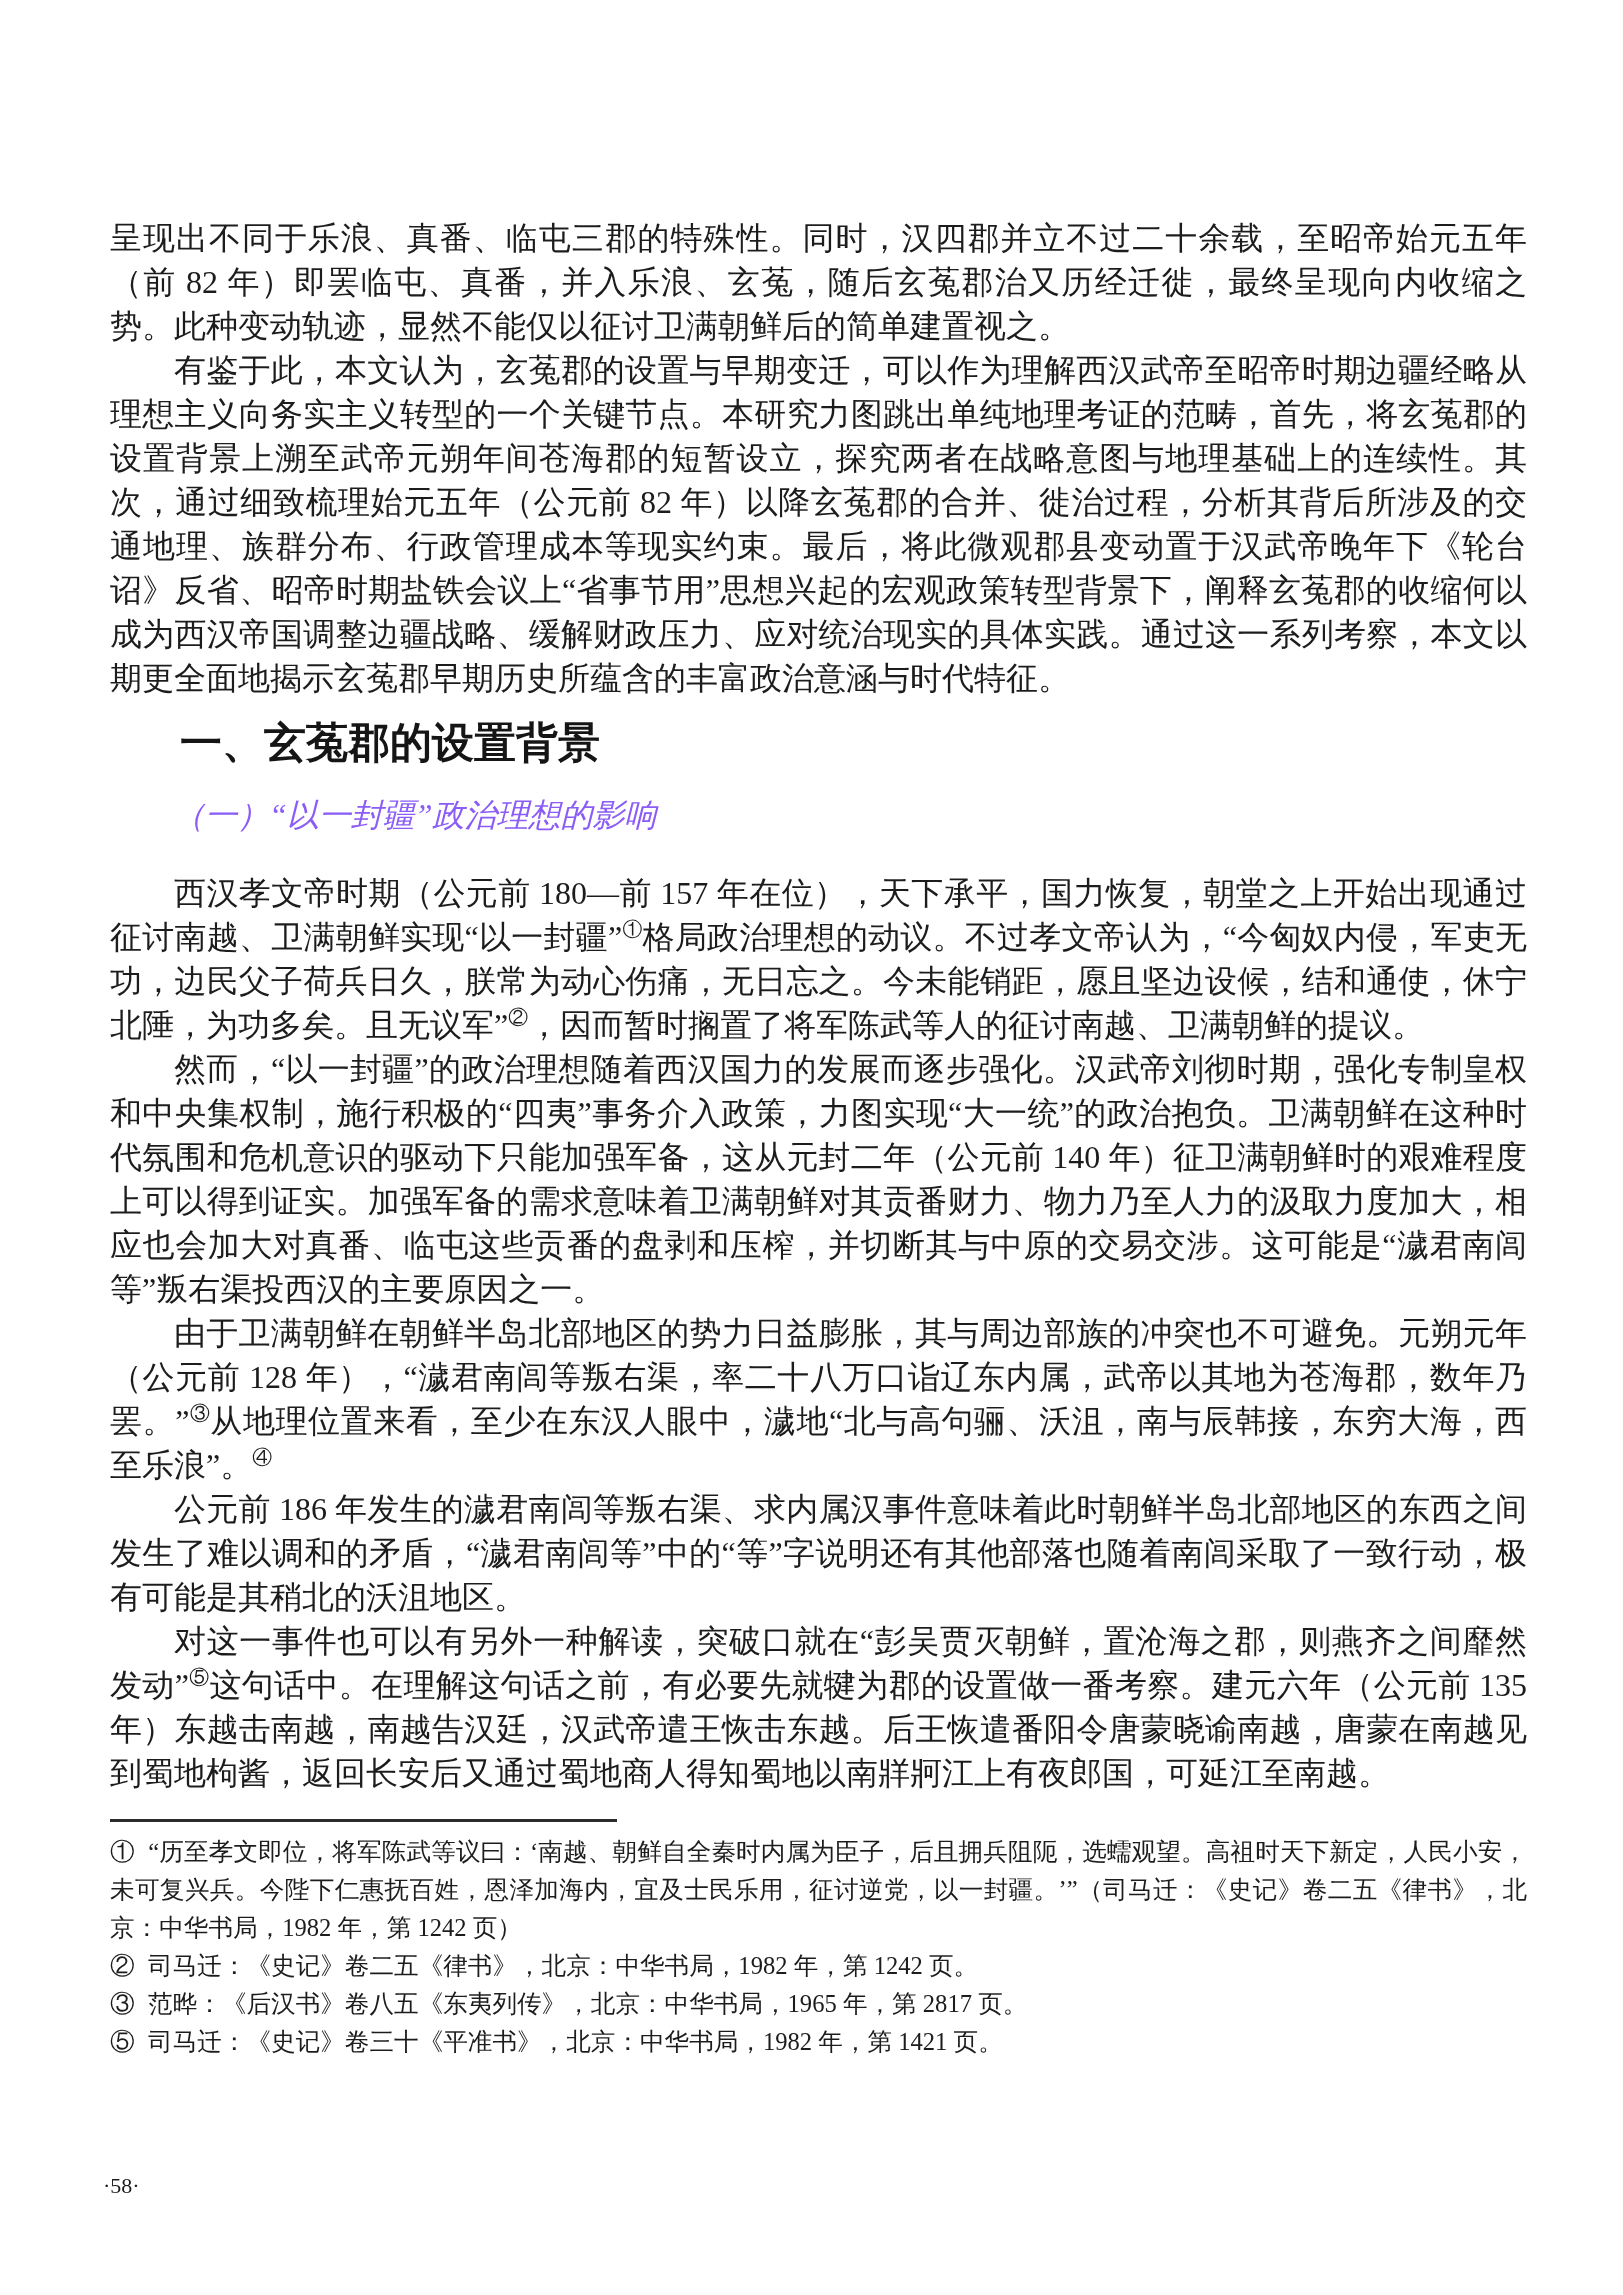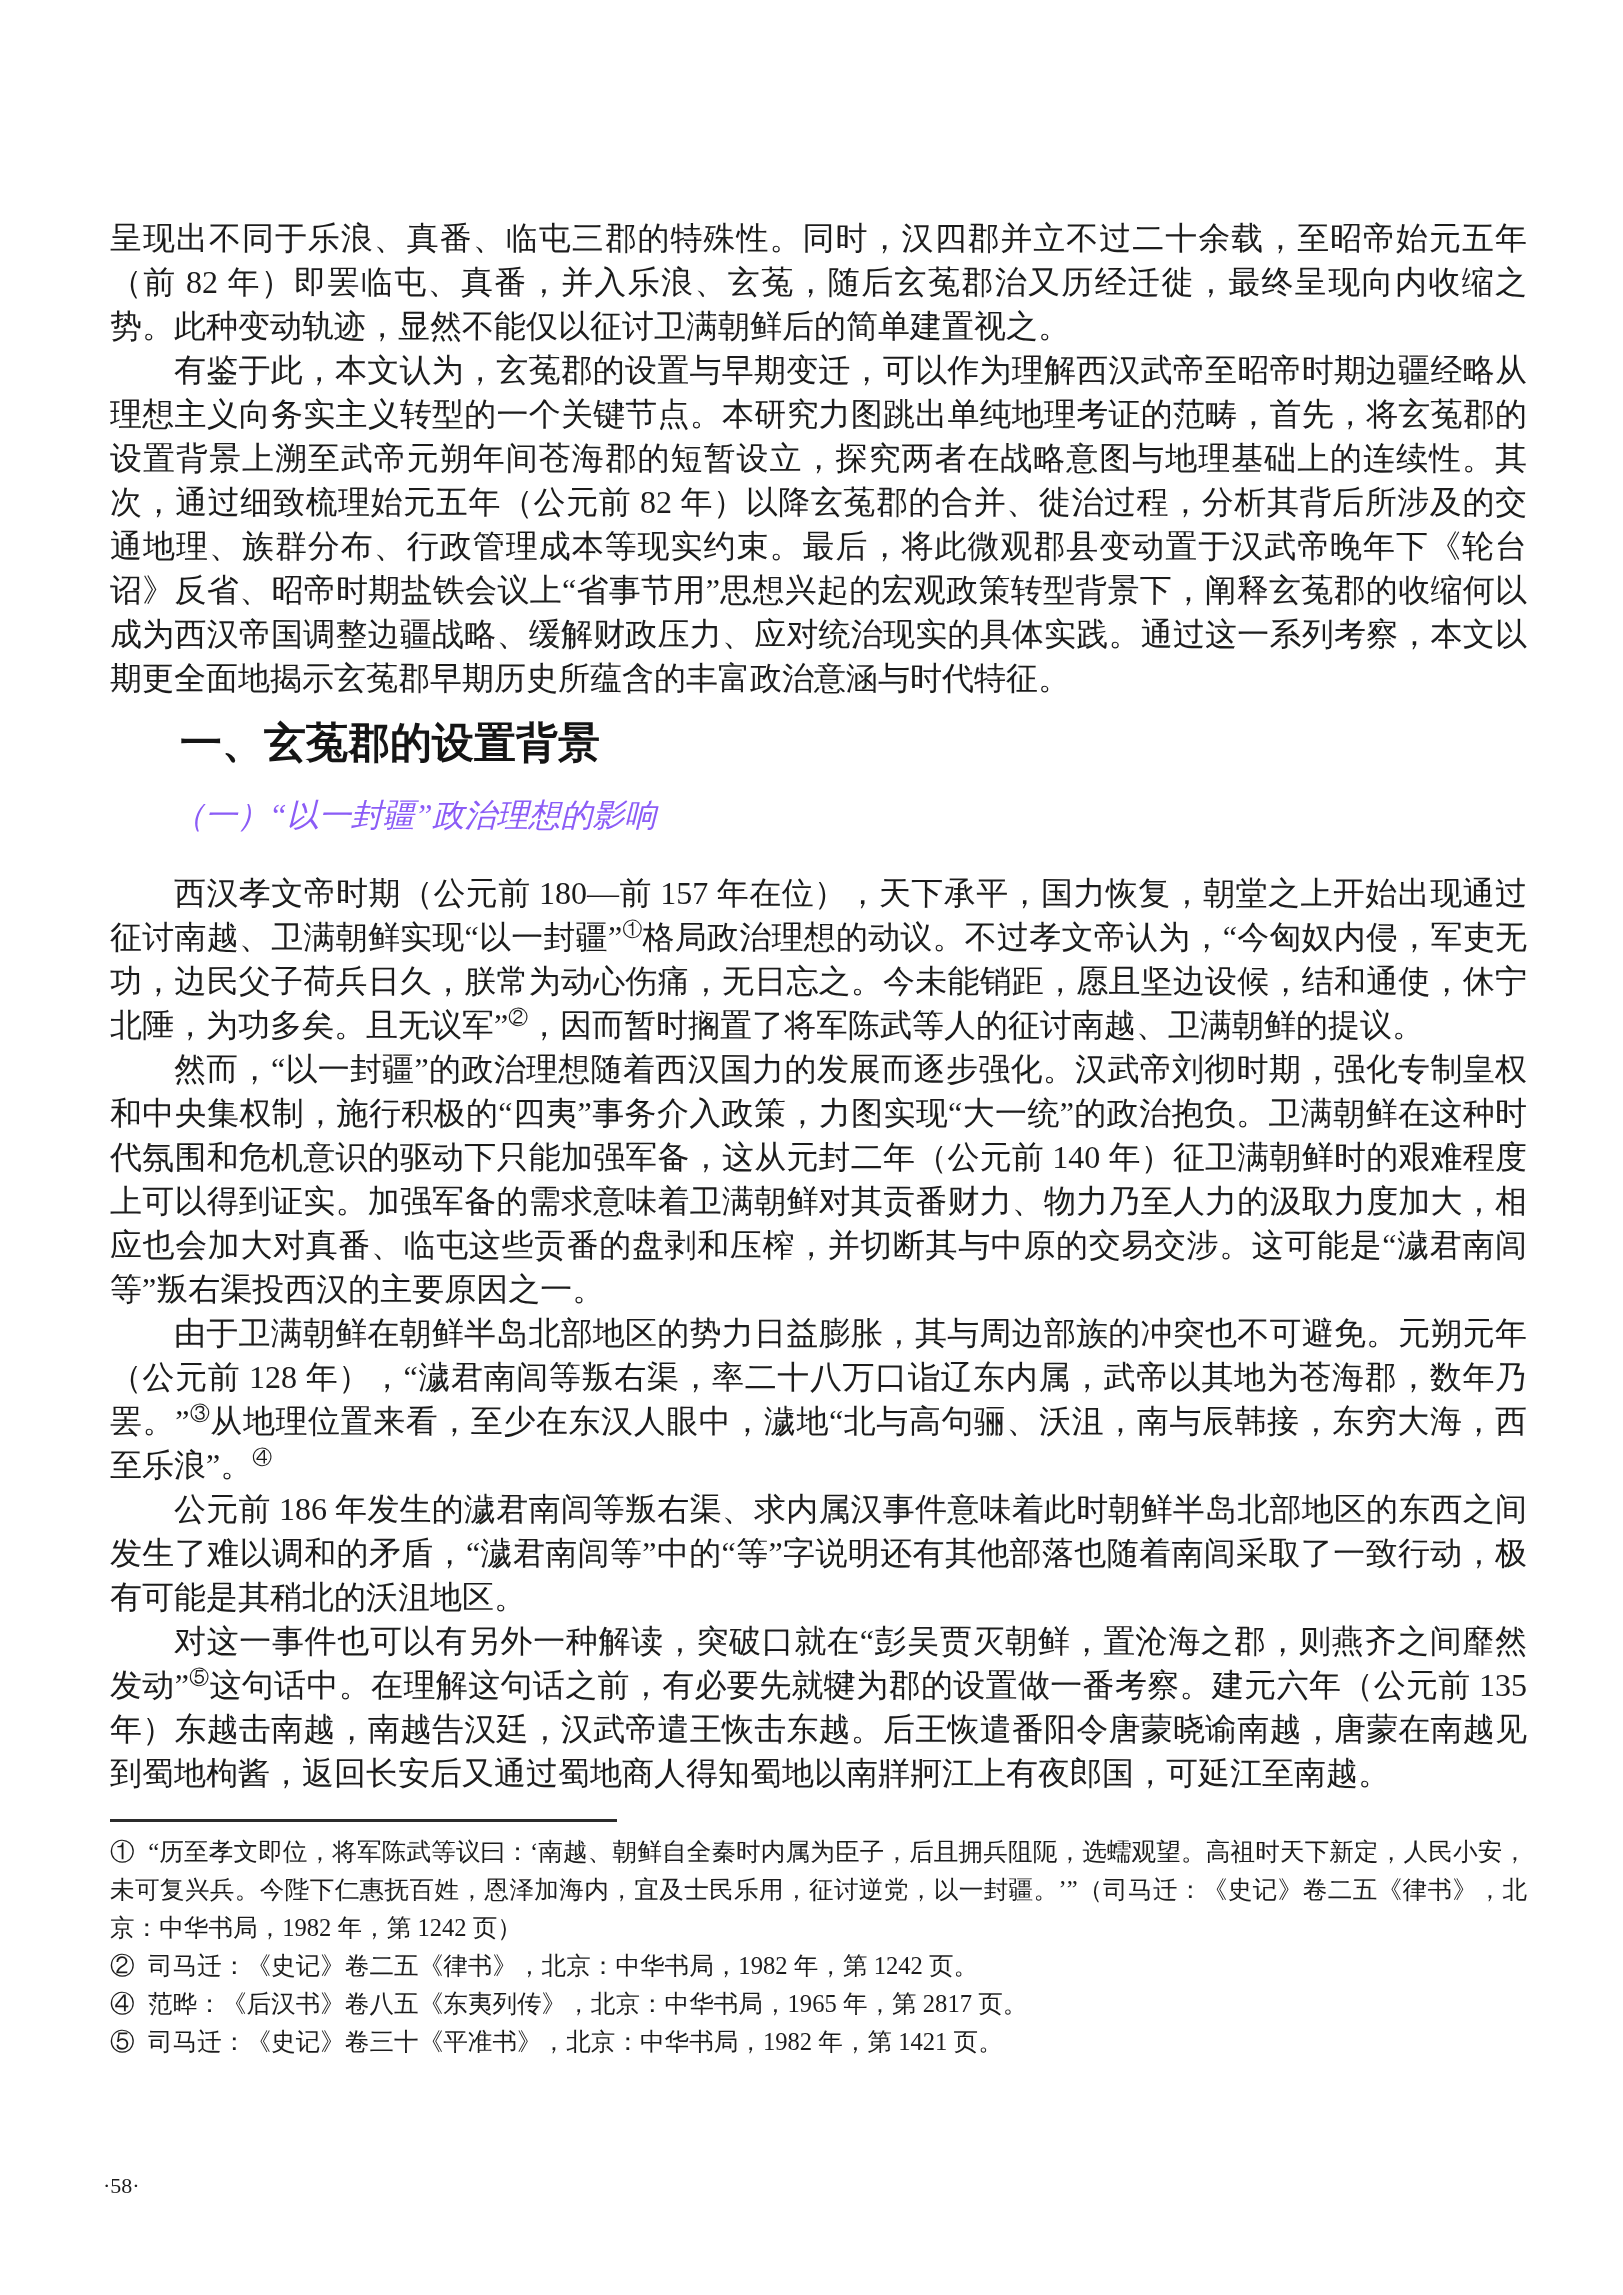--- a/index.html
+++ b/index.html
@@ -111,21 +111,21 @@
     <div class="footnote-divider"></div>
 
     <section class="footnotes">
       <p class="footnote">
         <span class="fn-marker">①</span><span class="fn-text">“历至孝文即位，将军陈武等议曰：‘南越、朝鲜自全秦时内属为臣子，后且拥兵阻阨，选蠕观望。高祖时天下新定，人民小安，未可复兴兵。今陛下仁惠抚百姓，恩泽加海内，宜及士民乐用，征讨逆党，以一封疆。’”（司马迁：《史记》卷二五《律书》，北京：中华书局，1982 年，第 1242 页）</span>
       </p>
       <p class="footnote">
         <span class="fn-marker">②</span><span class="fn-text">司马迁：《史记》卷二五《律书》，北京：中华书局，1982 年，第 1242 页。</span>
       </p>
       <p class="footnote">
-        <span class="fn-marker">④</span><span class="fn-text">范晔：《后汉书》卷八五《东夷列传》，北京：中华书局，1965 年，第 2817 页。</span>
+        <span class="fn-marker">③</span><span class="fn-text">范晔：《后汉书》卷八五《东夷列传》，北京：中华书局，1965 年，第 2817 页。</span>
       </p>
       <p class="footnote">
         <span class="fn-marker">⑤</span><span class="fn-text">司马迁：《史记》卷三十《平准书》，北京：中华书局，1982 年，第 1421 页。</span>
       </p>
     </section>
   </main>
 
   <div class="page-number">·58·</div>
 </div>
 

